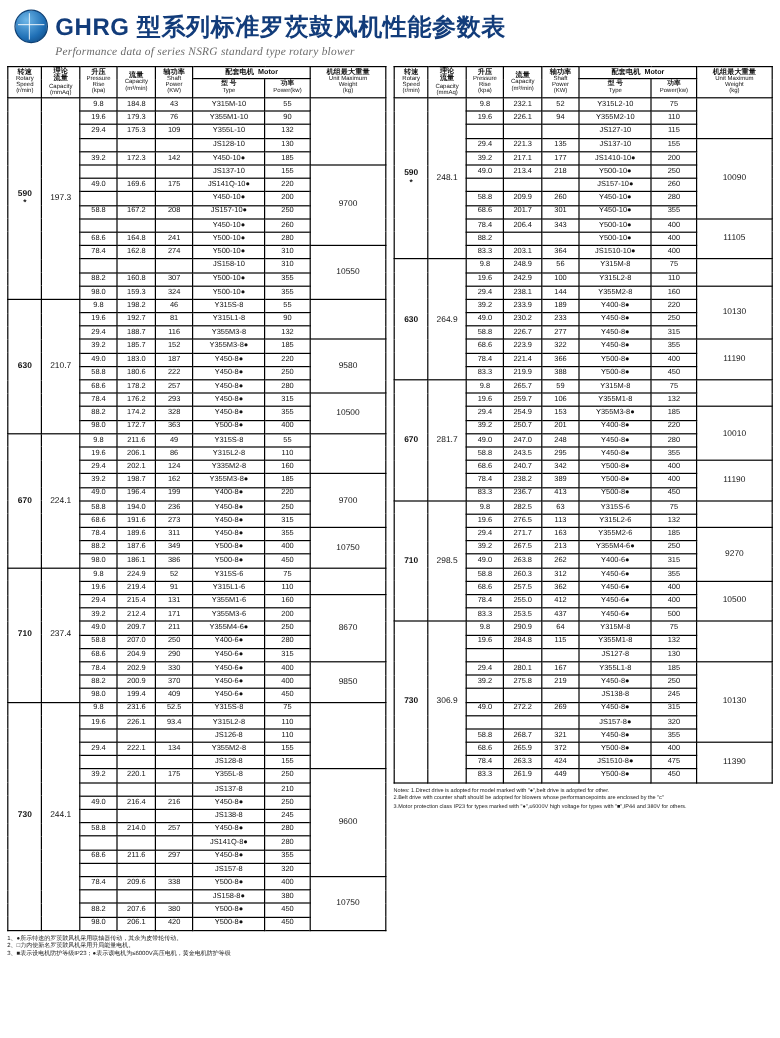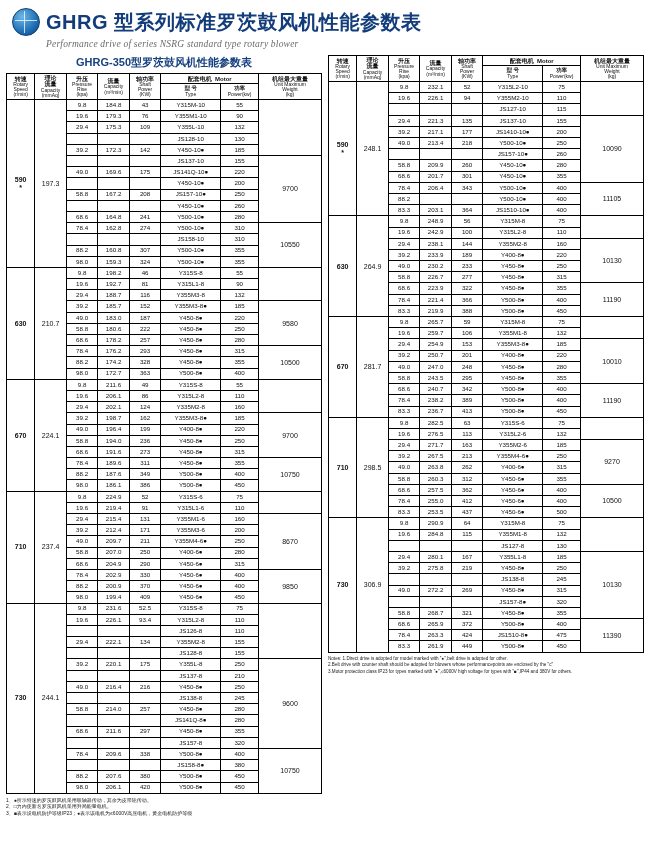--- a/index.html
+++ b/index.html
@@ -45,26 +45,25 @@
 </style>
 </head>
 <body>
 
 <div class="page">
 
   <div class="hdr">
     <div class="globe"></div>
     <div class="title-main">GHRG 型系列标准罗茨鼓风机性能参数表</div>
   </div>
-  <div class="title-sub">Performance drive of series NSRG standard type rotary blower</div>
+  <div class="title-sub">Performance data of series NSRG standard type rotary blower</div>
 
   <div class="cols">
 
     <div class="col">
-      <div class="col-title">GHRG-350型罗茨鼓风机性能参数表</div>
       <table>
         <colgroup>
           <col style="width:9%">
             <col style="width:10%">
             <col style="width:10%">
           <col style="width:10%">
             <col style="width:10%">
             <col style="width:19%">
           <col style="width:12%">
             <col style="width:20%">

